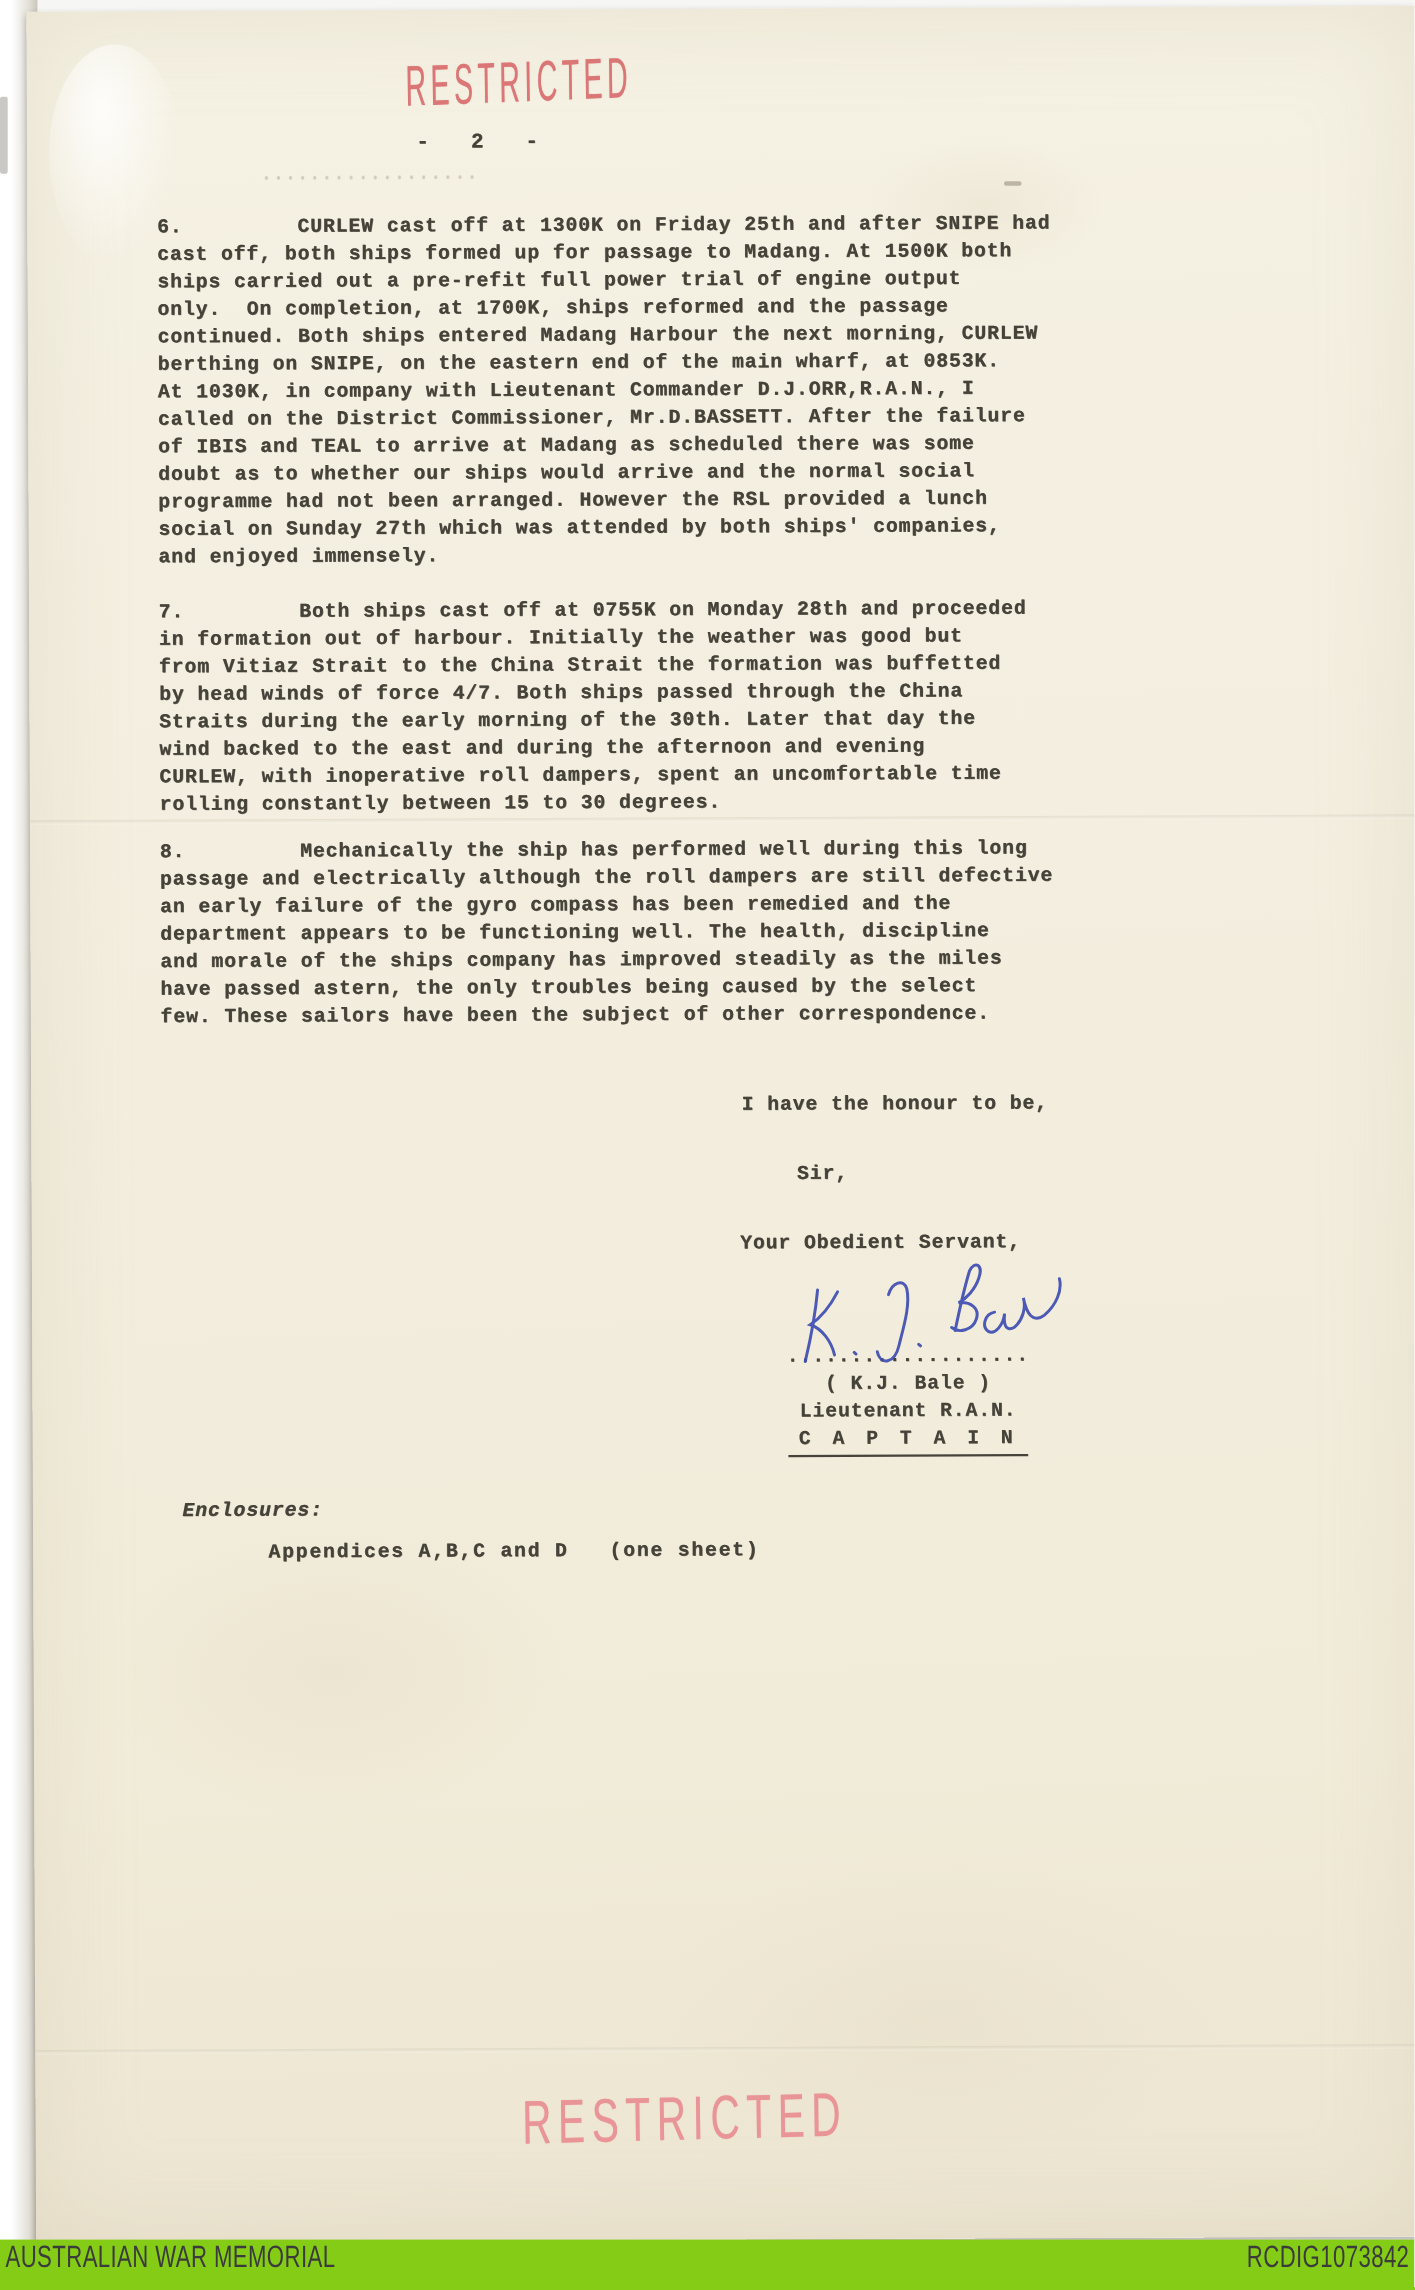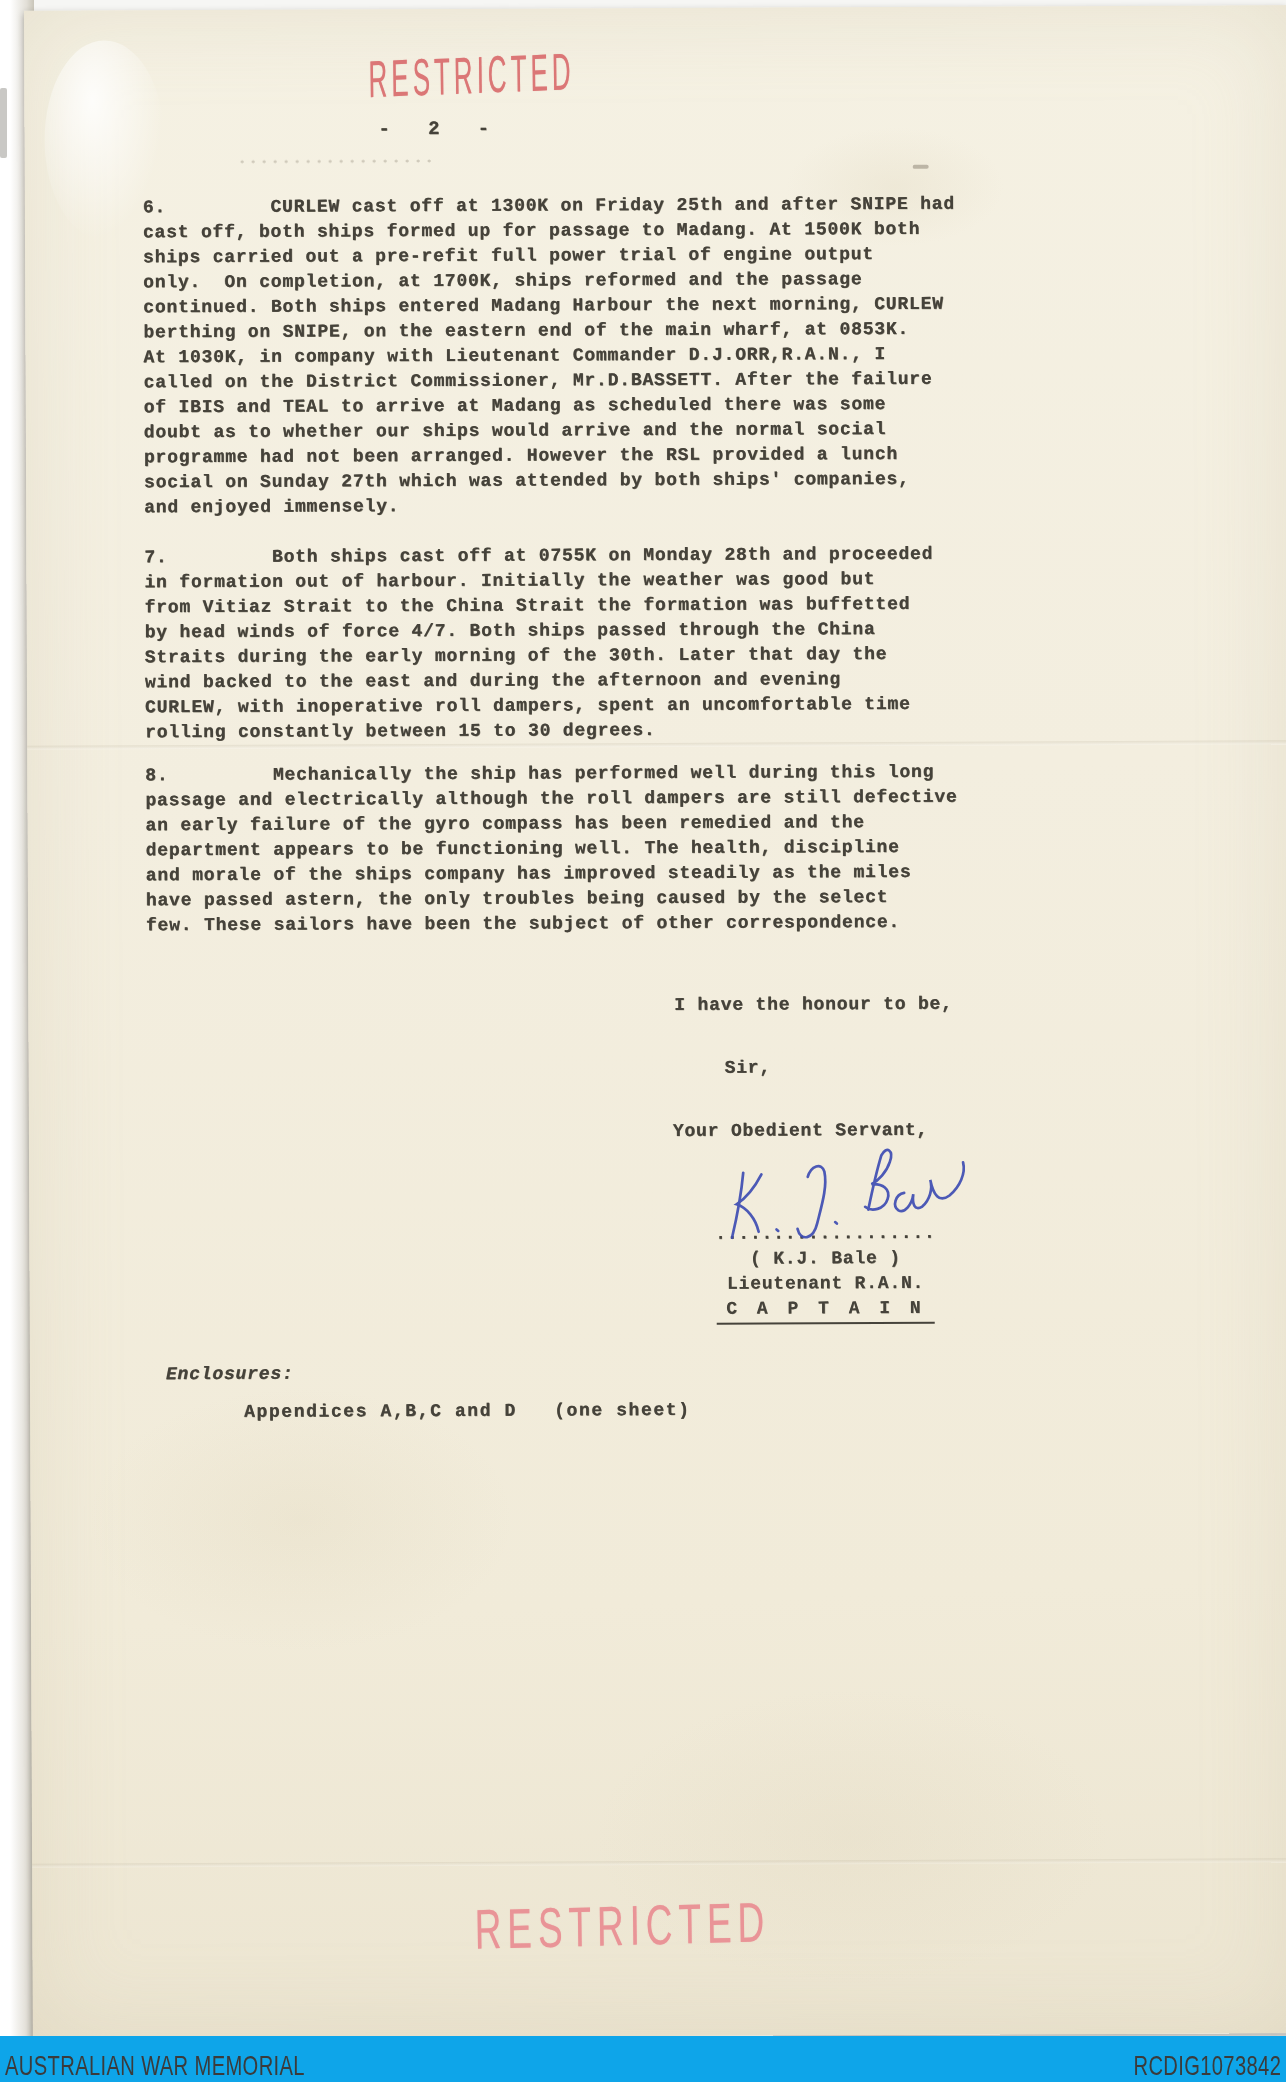--- a/index.html
+++ b/index.html
@@ -58,22 +58,22 @@
     opacity:.85;transform:scaleX(.66) rotate(-.8deg);
     text-shadow:0 0 1.2px rgba(233,134,141,.5);}
   .page-num{left:354px;top:108px;font-size:19px;letter-spacing:1px;}
   
   .bleed-dots{position:absolute;left:212px;top:146px;width:200px;height:12px;opacity:.55;
     background-image:radial-gradient(circle,rgba(112,102,84,.5) 1.3px,transparent 1.8px);
     background-size:11px 12px;}
   .bleed-dash{position:absolute;left:888px;top:158px;width:16px;height:4px;
     background:rgba(110,100,84,.4);border-radius:2px;}
   
-  .footer-bar{position:absolute;left:0;bottom:0;width:1286px;height:46px;background:#0ea5e9;
-    display:flex;align-items:flex-end;justify-content:space-between;}
+  .footer-bar{position:absolute;left:0;bottom:0;width:1286px;height:46px;background:#84cc16;
+    display:flex;align-items:flex-start;justify-content:space-between;}
   .footer-text{font-family:"Liberation Sans",sans-serif;font-size:28px;font-weight:400;
     color:#3b3b3b;letter-spacing:.5px;}
   .footer-left{transform:scaleX(.72);transform-origin:left center;margin-left:5px;}
   .footer-right{transform:scaleX(.72);transform-origin:right center;margin-right:5px;}
 </style>
 </head>
 <body>
 
 <div id="screen">
   <div class="edge-strip"></div>

